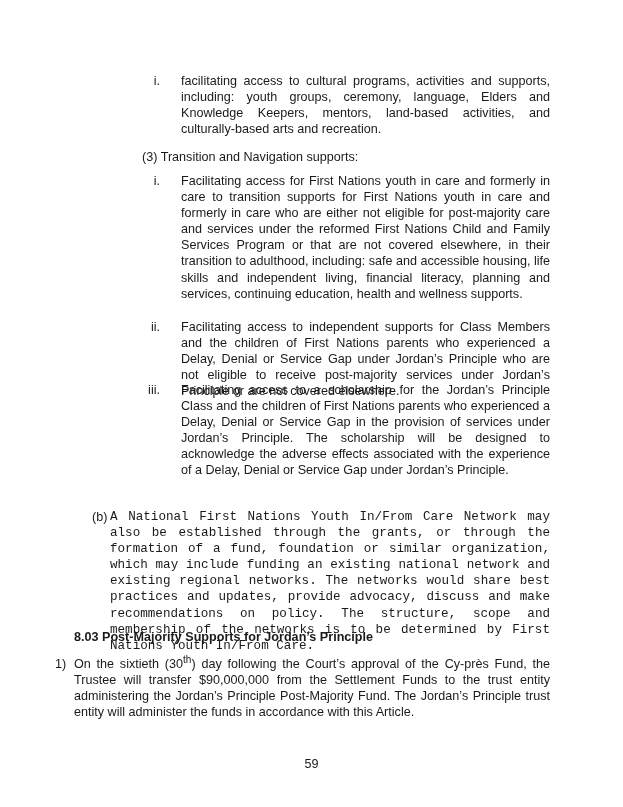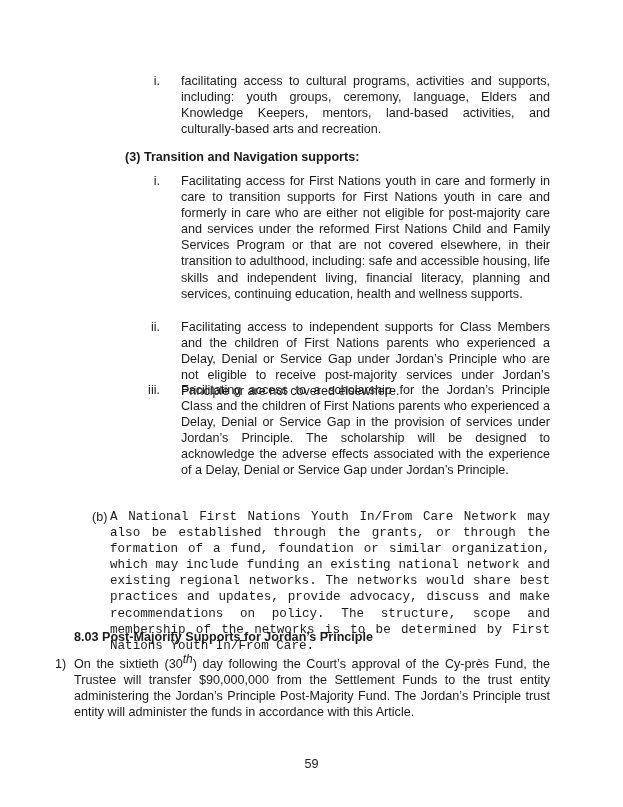--- a/index.html
+++ b/index.html
@@ -7,28 +7,28 @@
       width: 623px; height: 807px; position: relative; overflow: hidden;
       font-family: "Liberation Sans", sans-serif;
       font-size: 12.6px; line-height: 16.1px; color: #1a1a1a;
     }
     .block { position: absolute; }
     .label { position: absolute; left: 0; top: 0; }
     .just { text-align: justify; }
     .lvl-i { left: 142px; width: 408px; }
     .lvl-i .label { width: 24px; text-align: right; left: -6px; }
     .lvl-i .text { margin-left: 39px; }
-    .h3 { position: absolute; left: 125px; top: 149px; font-weight: bold; }
+    .h3 { position: absolute; left: 142px; top: 149px; }
     .b-item { left: 92px; width: 458px; }
     .b-item .text { margin-left: 18px; font-family: Liberation Mono, monospace; }
     .heading { position: absolute; left: 74px; top: 629px; font-weight: bold; }
     .n-item { left: 55px; width: 495px; }
     .n-item .text { margin-left: 19px; }
     .page-number { position: absolute; left: 0; width: 623px; top: 756px; text-align: center; }
-    sup { font-size: 12px; line-height: 0; vertical-align: 5px; font-style: italic; }
+    sup { font-size: 10px; line-height: 0; vertical-align: 5px; }
   </style>
 </head>
 <body>
 
 <div class="block lvl-i just" style="top:73px;">
   <span class="label">i.</span>
   <div class="text">facilitating access to cultural programs, activities and supports, including: youth groups, ceremony, language, Elders and Knowledge Keepers, mentors, land-based activities, and culturally-based arts and recreation.</div>
 </div>
 
 <div class="h3">(3) Transition and Navigation supports:</div>

